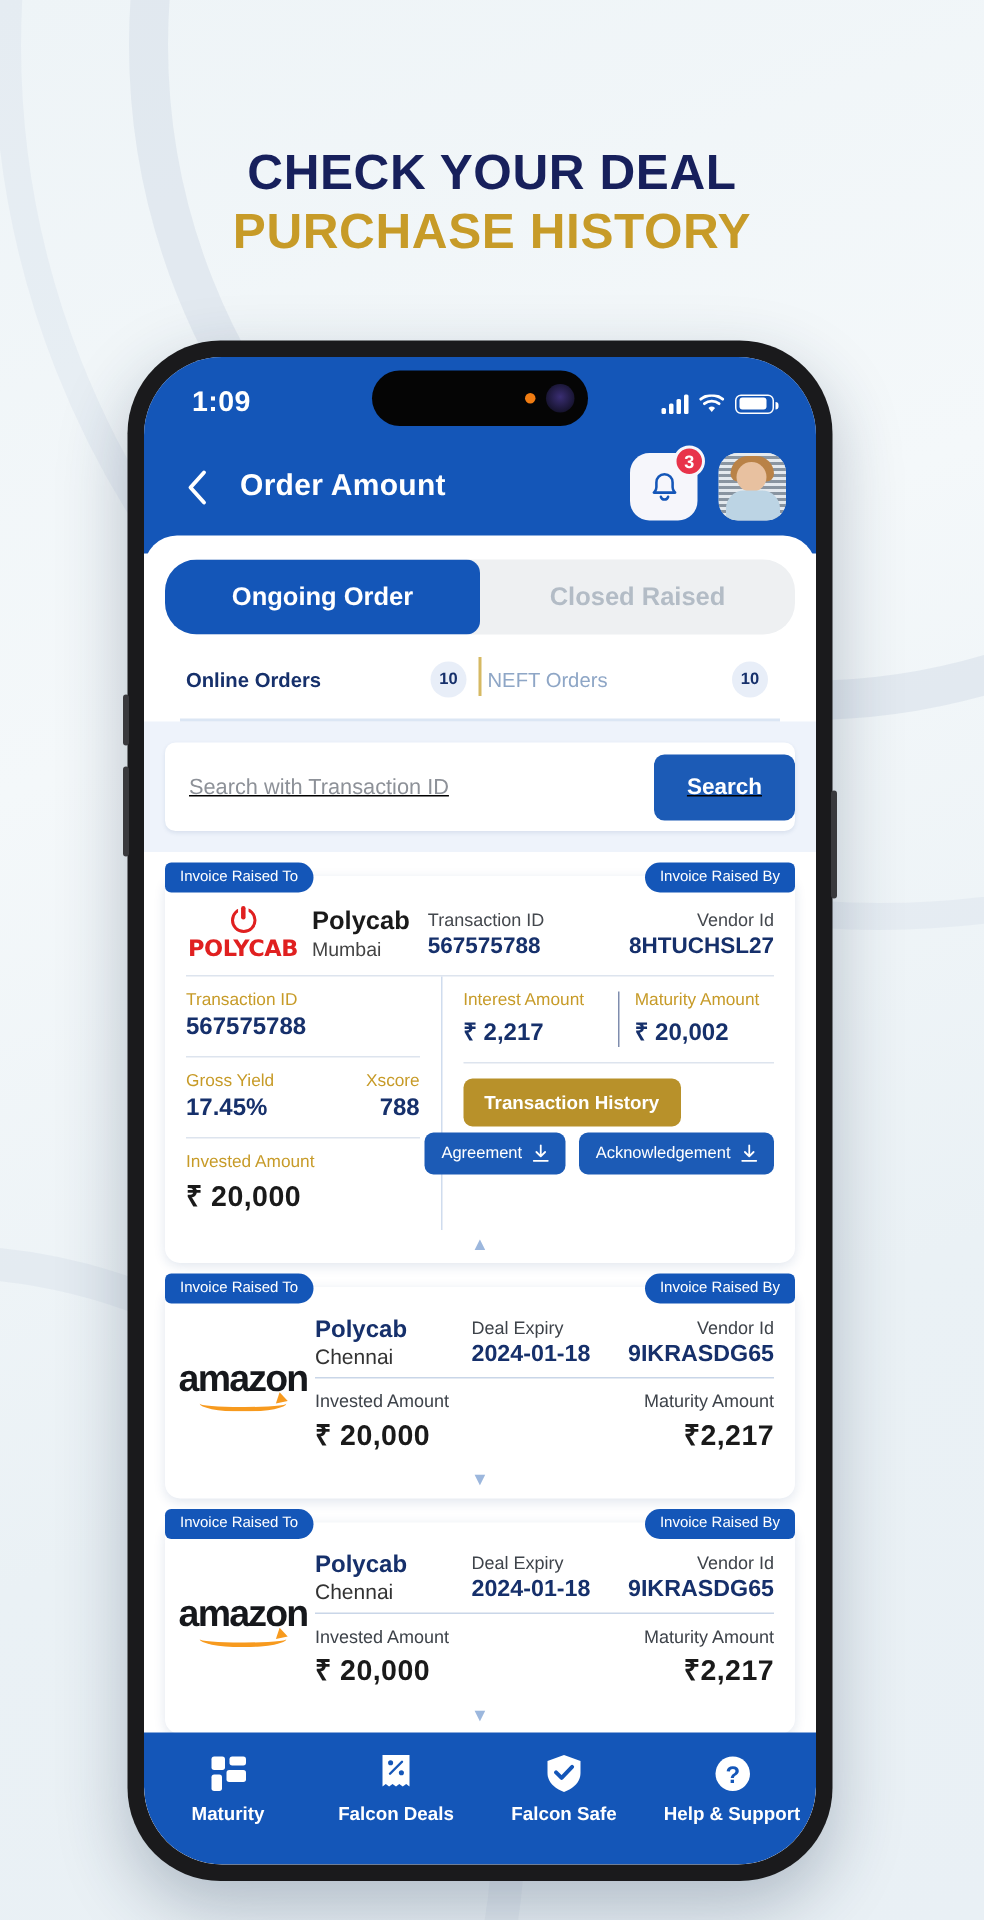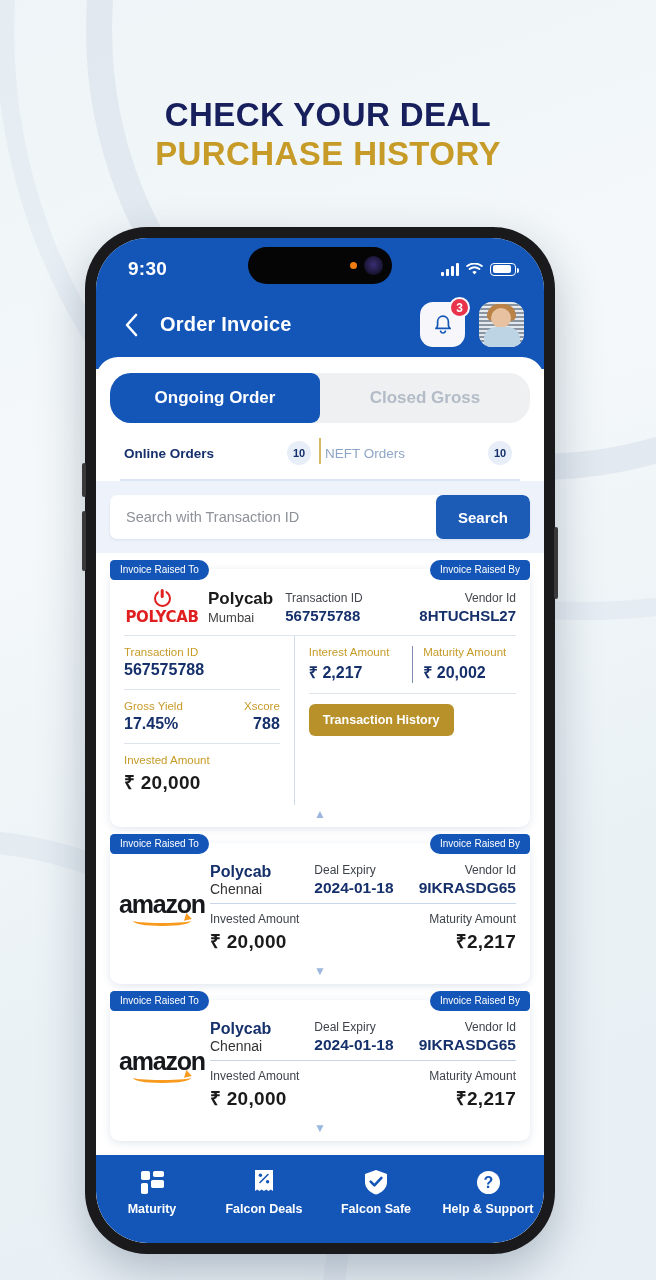--- a/index.html
+++ b/index.html
@@ -176,21 +176,21 @@
   .subtab-sep {
     width: 2px; height: 26px; background: #d6b963; align-self: center;
   }
 
   
   .searchwrap {
     margin: 0; padding: 14px 14px; background: #eef3fb;
   }
   .searchbox {
     display: flex; align-items: center; background: #fff; border-radius: 7px;
-    box-shadow: 0 1px 3px rgba(20,60,120,.10); overflow: hidden; height: 44px;
+    box-shadow: 0 1px 3px rgba(20,60,120,.10); overflow: hidden; height: 59px; text-decoration: underline;
   }
   .searchbox input {
     flex: 1; border: 0; outline: 0; padding: 0 16px;
     font-size: 14.5px; color: #444; font-family: "Liberation Sans", sans-serif;
     background: transparent;
   }
   .searchbox input::placeholder { color: #8d9198; }
   .search-btn {
     background: #1c5bb6; color: #fff; border: 0; height: 44px; padding: 0 22px;
     font-size: 15px; font-weight: bold; cursor: pointer; border-radius: 7px;
@@ -321,21 +321,21 @@
 <div class="headline">
   <span class="l1">CHECK YOUR DEAL</span>
   <span class="l2">PURCHASE HISTORY</span>
 </div>
 
 <div class="phone">
   <div class="btn-vol2"></div>
   <div class="screen">
 
     <div class="statusbar">
-      <span class="clock">9:30</span>
+      <span class="clock">1:09</span>
       <div class="island">
         <span class="dot-orange"></span>
         <span class="cam"></span>
       </div>
       <div class="status-right">
         <span class="bars">
             <i></i>
             <i></i>
             <i></i>
             <i></i>
@@ -350,21 +350,21 @@
           </span>
       </div>
     </div>
 
     <div class="appbar">
       <div class="back-btn">
         <svg width="14" height="24" viewBox="0 0 14 24">
           <path d="M12 2 L3 12 L12 22" stroke="#fff" stroke-width="2.6" fill="none" stroke-linecap="round" stroke-linejoin="round"></path>
         </svg>
       </div>
-      <div class="appbar-title">Order Invoice</div>
+      <div class="appbar-title">Order Amount</div>
       <div class="appbar-actions">
         <div class="bell-btn">
           <svg width="22" height="23" viewBox="0 0 22 23">
             <path d="M11 3.2c-3.1 0-5.4 2.4-5.4 5.4v3.3c0 1-.4 2-1.1 2.8l-.6.7h14.2l-.6-.7c-.7-.8-1.1-1.8-1.1-2.8V8.6c0-3-2.3-5.4-5.4-5.4z" fill="none" stroke="#1456b8" stroke-width="1.7" stroke-linejoin="round"></path>
             <path d="M8.6 18.2a2.5 2.5 0 0 0 4.8 0" fill="none" stroke="#1456b8" stroke-width="1.7" stroke-linecap="round"></path>
           </svg>
           <span class="bell-badge">3</span>
         </div>
         <div class="avatar">
           <span class="stripes"></span>
@@ -372,21 +372,21 @@
           <span class="face"></span>
           <span class="body"></span>
         </div>
       </div>
     </div>
 
     <div class="sheet">
 
       <div class="tabs">
         <div class="tab active">Ongoing Order</div>
-        <div class="tab inactive">Closed Gross</div>
+        <div class="tab inactive">Closed Raised</div>
       </div>
 
       <div class="subtabs">
         <div class="subtab">
           <span class="subtab-label">Online Orders</span>
           <span class="badge-count">10</span>
         </div>
         <div class="subtab-sep"></div>
         <div class="subtab inactive">
           <span class="subtab-label">NEFT Orders</span>
@@ -463,20 +463,34 @@
                   <div class="d-value">₹ 2,217</div>
                 </div>
                 <div class="v-split"></div>
                 <div class="d-item">
                   <div class="d-label">Maturity Amount</div>
                   <div class="d-value">₹ 20,002</div>
                 </div>
               </div>
               <div class="drow">
                 <button class="btn-gold">Transaction History</button>
+              </div>
+              <div class="doc-btns">
+                <button class="btn-doc">
+                  <span>Agreement</span>
+                  <svg width="11" height="12" viewBox="0 0 11 12">
+                    <path d="M5.5 0.5v7M2.6 5l2.9 2.9L8.4 5M0.8 10.9h9.4" stroke="#fff" stroke-width="1.2" fill="none" stroke-linecap="round" stroke-linejoin="round"></path>
+                  </svg>
+                </button>
+                <button class="btn-doc">
+                  <span>Acknowledgement</span>
+                  <svg width="11" height="12" viewBox="0 0 11 12">
+                    <path d="M5.5 0.5v7M2.6 5l2.9 2.9L8.4 5M0.8 10.9h9.4" stroke="#fff" stroke-width="1.2" fill="none" stroke-linecap="round" stroke-linejoin="round"></path>
+                  </svg>
+                </button>
               </div>
             </div>
           </div>
 
           <div class="chev">▲</div>
         </div>
 
         <div class="card">
           <span class="pill left">Invoice Raised To</span>
           <span class="pill right">Invoice Raised By</span>

